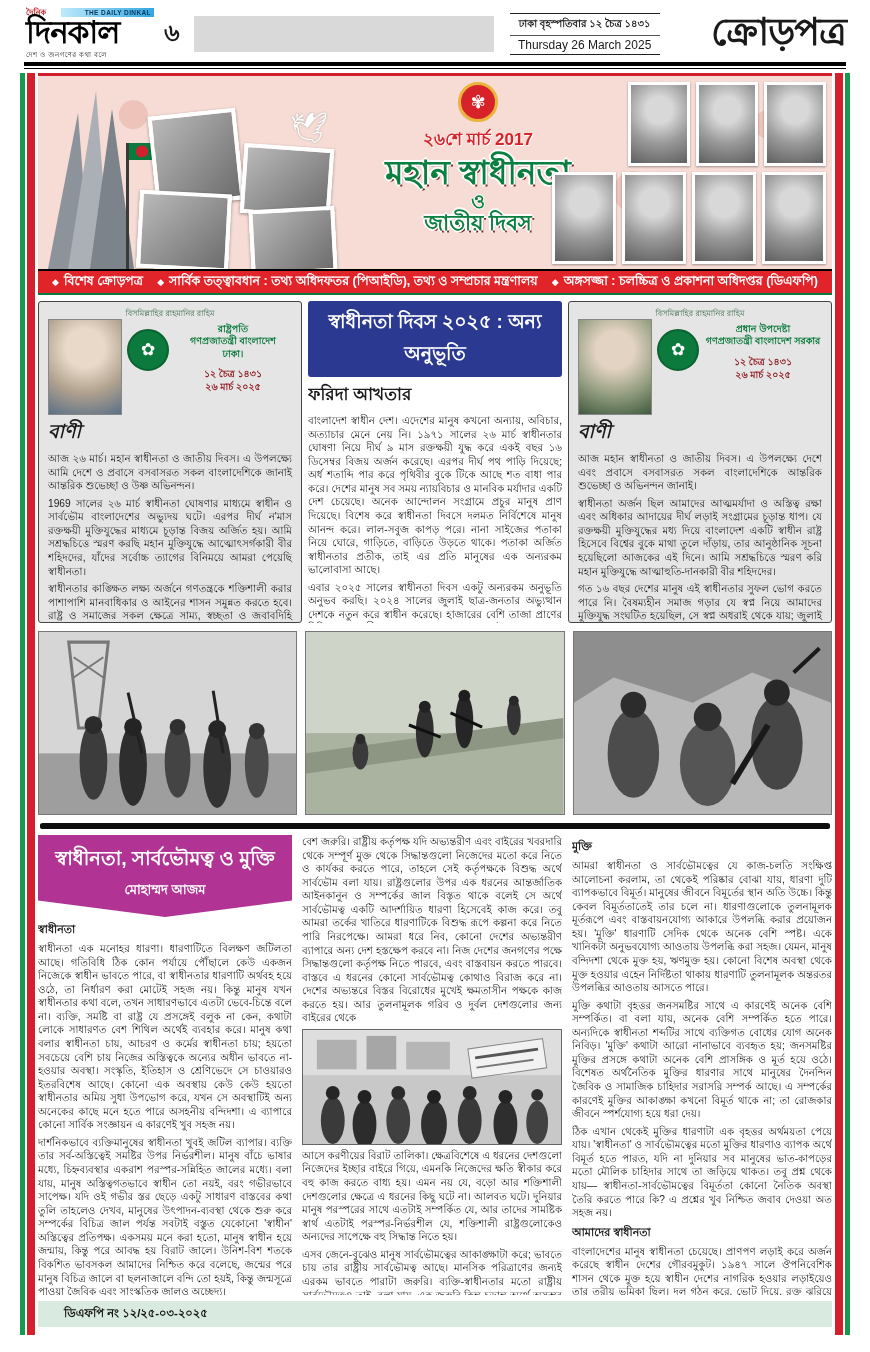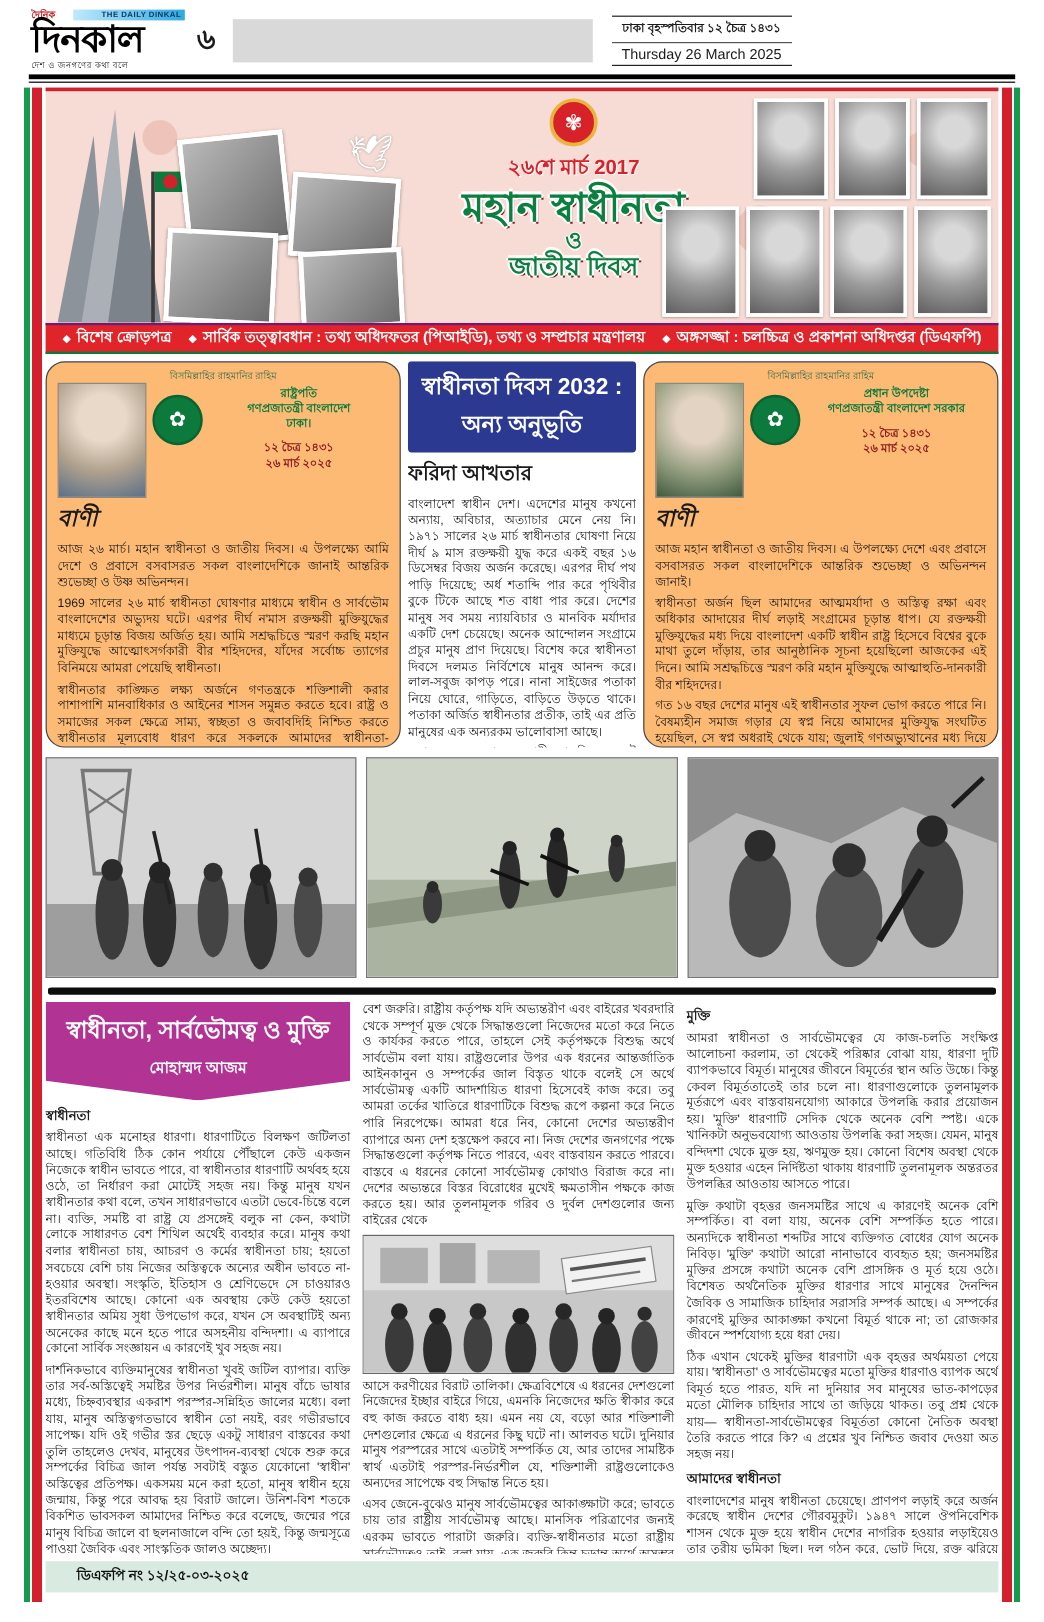--- a/index.html
+++ b/index.html
@@ -56,26 +56,26 @@
       text-shadow:-1px 0 #fff,1px 0 #fff,0 -1px #fff,0 1px #fff; }
   .banner-line3 { color:#0a7f3f; font-weight:bold; font-size:21px; line-height:1.05;
       text-shadow:-2px 0 #fff,2px 0 #fff,0 -2px #fff,0 2px #fff,2px 2px 0 #7d1d21; }
   .portraits { position:absolute; right:6px; top:6px; width:304px; }
   .prow { display:flex; justify-content:flex-end; gap:6px; margin-bottom:6px; }
   .portrait { background:radial-gradient(circle at 50% 32%, #d8d8d8 0 22%, #9b9b9b 55%, #5f5f5f 100%); border:3px solid #fff; box-shadow:0 1px 2px rgba(0,0,0,.35); }
   .prow1 .portrait { width:62px; height:84px; }
   .prow2 .portrait { width:64px; height:92px; }
 
   
-  .infobar { display:flex; justify-content:space-between; align-items:center; background:#e1242a; color:#fff; font-weight:bold; font-size:12.5px; height:26px; padding:0 14px; border-top:2px solid #701a75; border-bottom:2px solid #0b7a3c; }
+  .infobar { display:flex; justify-content:space-between; align-items:center; background:#e1242a; color:#fff; font-weight:bold; font-size:12.5px; height:26px; padding:0 14px; border-top:2px solid #000000; border-bottom:2px solid #0b7a3c; }
   .infobar .diamond { font-size:9px; margin-right:5px; }
 
   
   .main-row { display:flex; gap:6px; margin-top:6px; height:322px; }
-  .msg-card { width:296px; border:1.6px solid #444; border-radius:16px; padding:5px 9px 4px; overflow:hidden; background:#fdba74; }
+  .msg-card { width:264px; border:1.6px solid #444; border-radius:3px; padding:5px 9px 4px; overflow:hidden; background:#e5e5e5; }
   .bismillah { text-align:center; font-size:8px; color:#3c6e4f; height:11px; overflow:hidden; }
   .card-top { display:flex; margin-top:1px; }
   .card-photo { width:74px; height:96px; border:1px solid #888; background:
       radial-gradient(circle at 50% 30%, #e8d9c8 0 26%, #b0a18f 60%, #5a6f86 100%); flex:none; }
   .card-photo.adviser { background:radial-gradient(circle at 50% 32%, #e3d3c2 0 26%, #97a083 60%, #3f5a3d 100%); }
   .card-mid { flex:none; width:52px; text-align:center; padding-top:10px; }
   .office-seal { width:42px; height:42px; border-radius:50%; background:#0b7a3c; border:2px solid #0a6330; color:#fff; font-size:17px; line-height:38px; margin:0 auto; }
   .card-right { flex:1; text-align:center; padding-top:4px; }
   .office-line { color:#0b7a3c; font-weight:bold; font-size:9.5px; line-height:1.3; }
   .office-dates { color:#8f1d22; font-weight:bold; font-size:9.5px; margin-top:8px; line-height:1.35; }
@@ -125,20 +125,21 @@
       </div>
       <div class="logo-main">দিনকাল</div>
       <div class="logo-tagline">দেশ ও জনগণের কথা বলে</div>
     </div>
     <div class="page-number">৬</div>
     <div class="ad-box"></div>
     <div class="date-block">
       <div class="date-bn">ঢাকা বৃহস্পতিবার ১২ চৈত্র ১৪৩১</div>
       <div class="date-en">Thursday 26 March 2025</div>
     </div>
+    <div class="supplement-title">ক্রোড়পত্র</div>
   </div>
   <div class="head-rule"></div>
   <div class="head-rule2"></div>
 
   <div class="frame">
 
     <div class="banner">
       <svg class="monument" viewBox="0 0 120 186" preserveAspectRatio="none">
         <polygon points="10,186 40,30 52,186" fill="#8d939a"></polygon>
         <polygon points="30,186 58,8 72,186" fill="#aab0b6"></polygon>
@@ -204,21 +205,21 @@
         <div class="bani">বাণী</div>
         <div>
             <p class="para">আজ ২৬ মার্চ। মহান স্বাধীনতা ও জাতীয় দিবস। এ উপলক্ষ্যে আমি দেশে ও প্রবাসে বসবাসরত সকল বাংলাদেশিকে জানাই আন্তরিক শুভেচ্ছা ও উষ্ণ অভিনন্দন।</p>
             <p class="para">1969 সালের ২৬ মার্চ স্বাধীনতা ঘোষণার মাধ্যমে স্বাধীন ও সার্বভৌম বাংলাদেশের অভ্যুদয় ঘটে। এরপর দীর্ঘ ন'মাস রক্তক্ষয়ী মুক্তিযুদ্ধের মাধ্যমে চূড়ান্ত বিজয় অর্জিত হয়। আমি সশ্রদ্ধচিত্তে স্মরণ করছি মহান মুক্তিযুদ্ধে আত্মোৎসর্গকারী বীর শহিদদের, যাঁদের সর্বোচ্চ ত্যাগের বিনিময়ে আমরা পেয়েছি স্বাধীনতা।</p>
             <p class="para">স্বাধীনতার কাঙ্ক্ষিত লক্ষ্য অর্জনে গণতন্ত্রকে শক্তিশালী করার পাশাপাশি মানবাধিকার ও আইনের শাসন সমুন্নত করতে হবে। রাষ্ট্র ও সমাজের সকল ক্ষেত্রে সাম্য, স্বচ্ছতা ও জবাবদিহি নিশ্চিত করতে স্বাধীনতার মূল্যবোধ ধারণ করে সকলকে আমাদের স্বাধীনতা-স্বার্বভৌমত্ব সুরক্ষায় ঐক্যবদ্ধভাবে কাজ করতে হবে।</p>
           </div>
 
       </div>
 
       <div class="article-col">
-        <div class="article-title">স্বাধীনতা দিবস 2032 : অন্য অনুভূতি</div>
+        <div class="article-title">স্বাধীনতা দিবস ২০২৫ : অন্য অনুভূতি</div>
         <div class="article-byline">ফরিদা আখতার</div>
         <div class="article-body">
             <p class="para">বাংলাদেশ স্বাধীন দেশ। এদেশের মানুষ কখনো অন্যায়, অবিচার, অত্যাচার মেনে নেয় নি। ১৯৭১ সালের ২৬ মার্চ স্বাধীনতার ঘোষণা নিয়ে দীর্ঘ ৯ মাস রক্তক্ষয়ী যুদ্ধ করে একই বছর ১৬ ডিসেম্বর বিজয় অর্জন করেছে। এরপর দীর্ঘ পথ পাড়ি দিয়েছে; অর্ধ শতাব্দি পার করে পৃথিবীর বুকে টিকে আছে শত বাধা পার করে। দেশের মানুষ সব সময় ন্যায়বিচার ও মানবিক মর্যাদার একটি দেশ চেয়েছে। অনেক আন্দোলন সংগ্রামে প্রচুর মানুষ প্রাণ দিয়েছে। বিশেষ করে স্বাধীনতা দিবসে দলমত নির্বিশেষে মানুষ আনন্দ করে। লাল-সবুজ কাপড় পরে। নানা সাইজের পতাকা নিয়ে ঘোরে, গাড়িতে, বাড়িতে উড়তে থাকে। পতাকা অর্জিত স্বাধীনতার প্রতীক, তাই এর প্রতি মানুষের এক অন্যরকম ভালোবাসা আছে।</p>
             <p class="para">এবার ২০২৫ সালের স্বাধীনতা দিবস একটু অন্যরকম অনুভূতি অনুভব করছি। ২০২৪ সালের জুলাই ছাত্র-জনতার অভ্যুত্থান দেশকে নতুন করে স্বাধীন করেছে। হাজারের বেশি তাজা প্রাণের বিনিময়ে এ স্বাধীনতা এসেছে; অনেকে চোখ খুইয়ে, পঙ্গু হয়ে জীবন বয়ে নিচ্ছে। এমন মানুষের সংখ্যা কম নয়। কেউ কেউ মায়ের নিষেধ না শুনে নেমেছিল রাস্তায়, বলে গিয়েছিল, 'মা, আমি যদি না ফিরি...'। তারা আত্মত্যাগের মধ্য দিয়ে নতুন স্বাধীনতা এনেছে।</p>
           </div>
 
       </div>
 
       <div class="msg-card">
         <div class="bismillah">বিসমিল্লাহির রাহমানির রাহিম</div>

